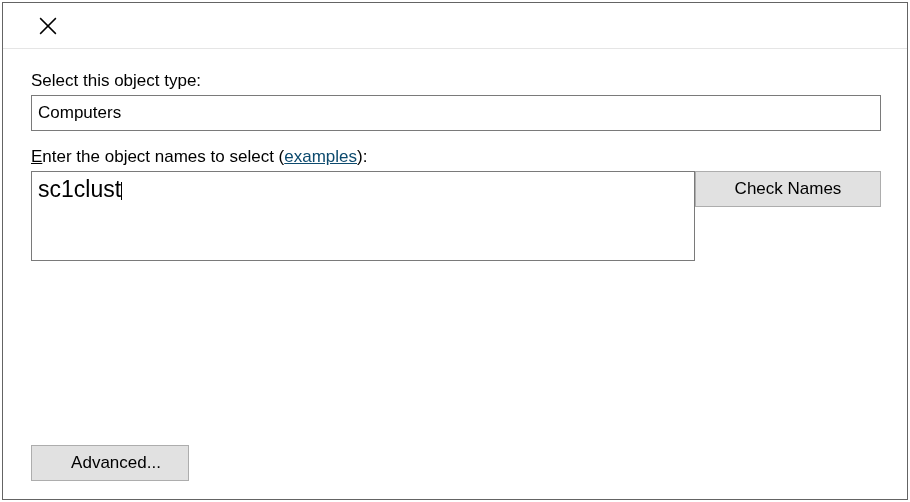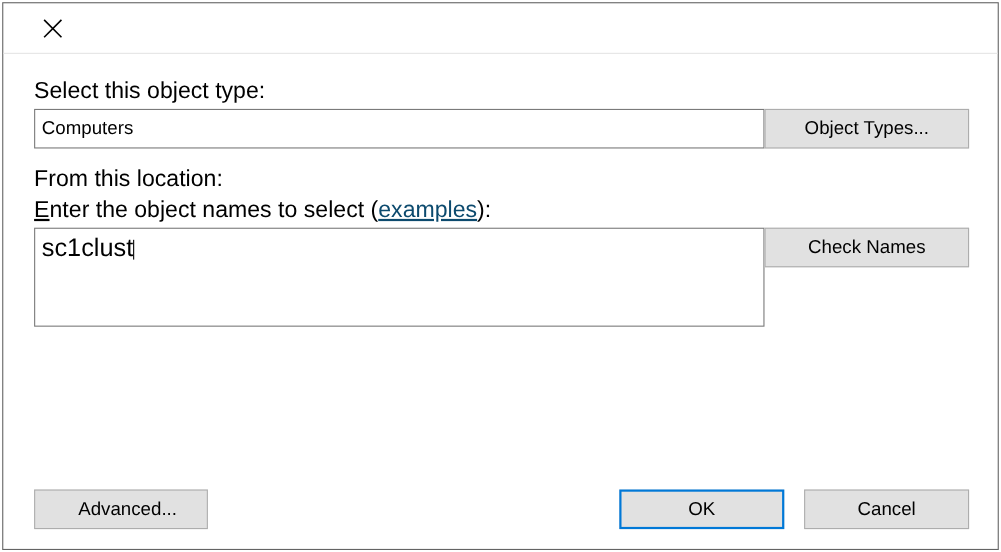--- a/index.html
+++ b/index.html
@@ -46,21 +46,21 @@
     .body {
       padding: 22px 26px 18px 28px;
     }
     .field-row {
       display: flex;
       align-items: flex-start;
       margin-bottom: 16px;
     }
     .field-col { flex: 1; }
     .field-label {
-      font-size: 21px;
+      font-size: 17px;
       color: #000;
       margin-bottom: 4px;
     }
     .underline { text-decoration: underline; }
     .link {
       color: #0c4a6e;
       text-decoration: underline;
       cursor: pointer;
     }
     .readonly-box {
@@ -145,43 +145,37 @@
   </div>
 
   <div class="body">
 
     <div>
       <div class="field-label">Select this object type:</div>
       <div class="field-row">
         <div class="field-col">
           <div class="readonly-box">Computers</div>
         </div>
-        <button class="side-btn">Object Types...</button>
       </div>
     </div>
 
     <div>
-      <div class="field-label">From this location:</div>
     </div>
 
     <div>
       <div class="field-label">
         <span class="underline">E</span><span>nter the object names to select (</span><span class="link">examples</span><span>):</span>
       </div>
       <div class="field-row" style="align-items:flex-start;">
         <div class="field-col">
           <div class="textarea-box" contenteditable="true" style=""><span>sc1clust</span><span class="cursor-caret"></span></div>
         </div>
         <button class="side-btn">Check Names</button>
       </div>
     </div>
 
   </div>
 
   <div class="bottom-row">
     <button class="btn btn-advanced">Advanced...</button>
-    <div class="btn-group">
-      <button class="btn btn-ok">OK</button>
-      <button class="btn btn-cancel">Cancel</button>
-    </div>
   </div>
 
 </div>
 
 </body></html>

